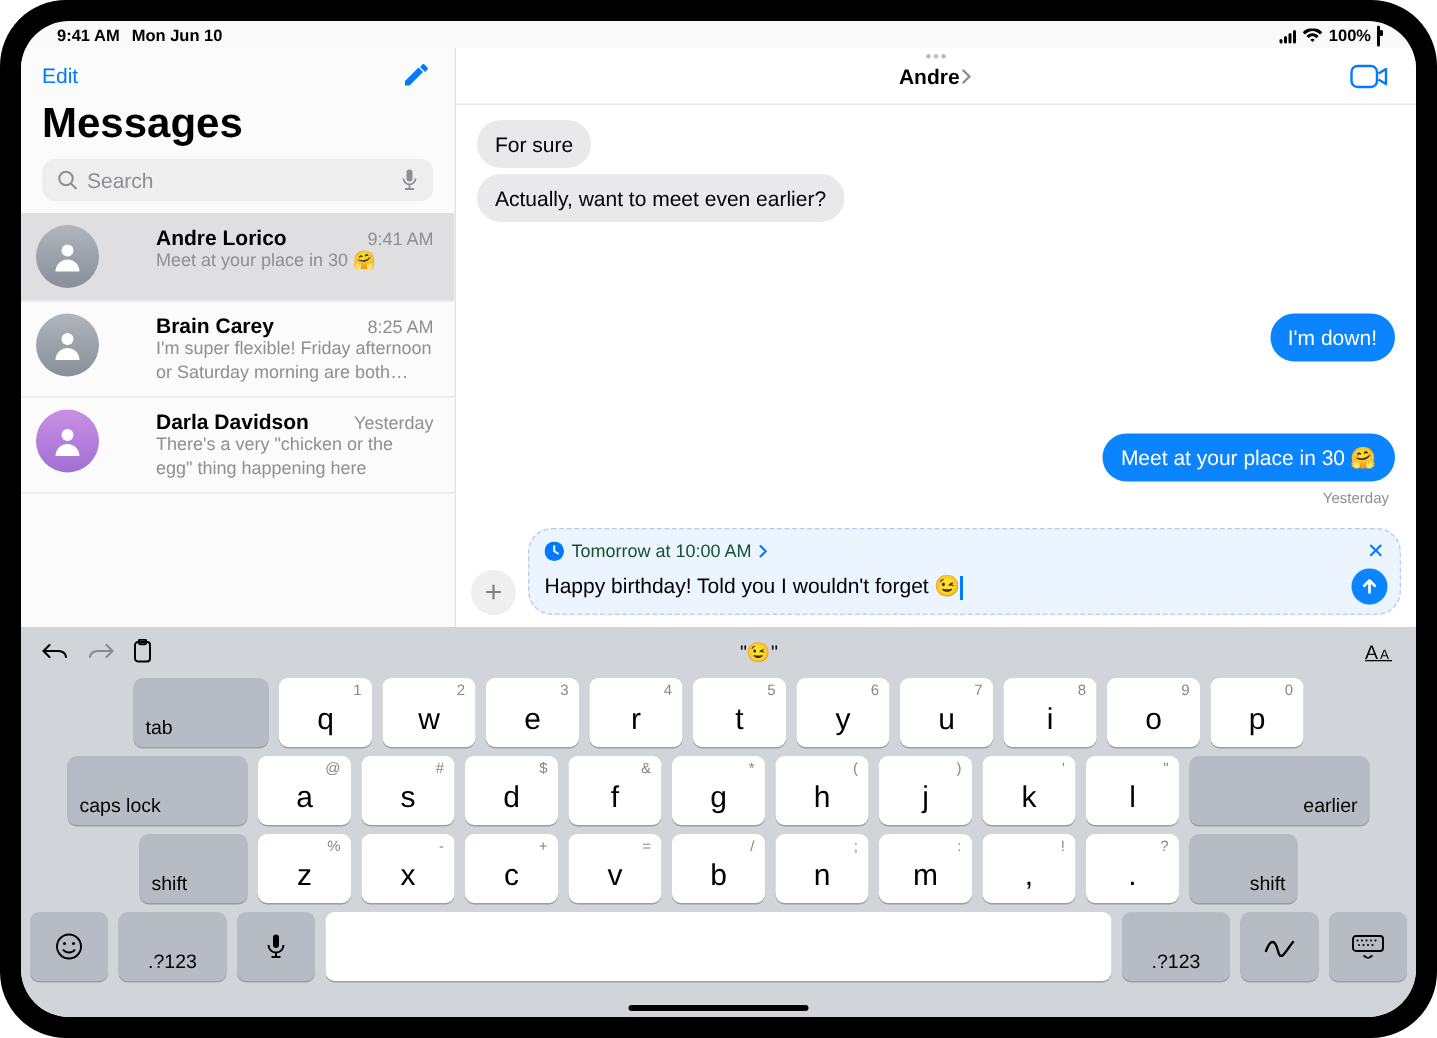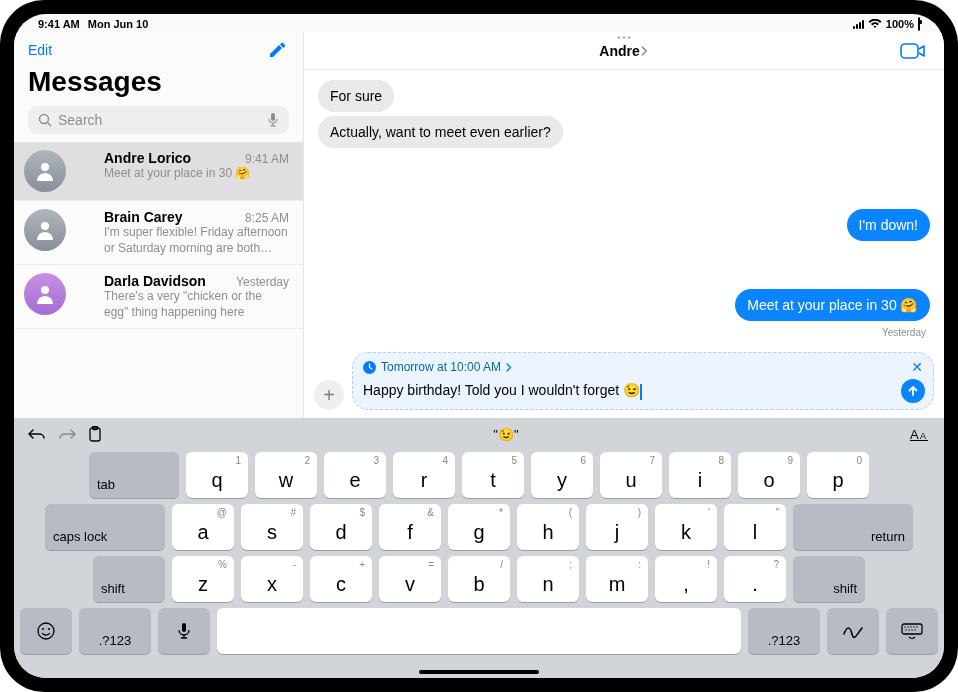--- a/index.html
+++ b/index.html
@@ -65,21 +65,21 @@
     }
     .plus-btn {
       width: 30px; height: 30px; border-radius: 50%; background: #efefef; color: #7e7e84; display: flex; align-items: center; justify-content: center; font-size: 20px; cursor: pointer; flex-shrink: 0;
     }
     .compose-bubble {
       flex: 1; border: 1px dashed #b5cef0; background: #ecf4ff; border-radius: 16px; padding: 4px 8px 6px; position: relative;
     }
     .reminder-chip {
       display: flex; align-items: center; justify-content: space-between; padding: 2px 2px 4px;
     }
-    .reminder-left { display:flex; align-items:center; gap:5px; color: #0369a1; font-size: 12px; font-weight: 500;}
+    .reminder-left { display:flex; align-items:center; gap:5px; color: #14532d; font-size: 12px; font-weight: 500;}
     .reminder-close { color: #007aff; font-size: 14px; cursor: pointer; font-weight: 300; }
     .compose-text-row { display: flex; align-items: center; gap: 6px; }
     .compose-text { flex: 1; font-size: 14px; color: #000; padding: 2px 2px; }
     .cursor-caret { display:inline-block; width:1.5px; height:16px; background:#007aff; vertical-align:middle; }
     .send-btn { width: 24px; height: 24px; border-radius: 50%; background: #0a84ff; color: #fff; display: flex; align-items: center; justify-content: center; cursor: pointer; }
     .keyboard {
       background: #d1d4d9; height: 260px; padding: 6px 6px 4px; display: flex; flex-direction: column; gap: 6px;
     }
     .kb-top { display: flex; justify-content: space-between; align-items: center; padding: 0 8px 2px; height: 22px; color: #000; }
     .kb-top-left { display: flex; gap: 12px; align-items:center;}
@@ -311,21 +311,21 @@
         <div class="key mod wide2">caps lock</div>
       <div class="key">a<span class="hint">@</span></div>
           <div class="key">s<span class="hint">#</span></div>
           <div class="key">d<span class="hint">$</span></div>
           <div class="key">f<span class="hint">&amp;</span></div>
           <div class="key">g<span class="hint">*</span></div>
           <div class="key">h<span class="hint">(</span></div>
           <div class="key">j<span class="hint">)</span></div>
           <div class="key">k<span class="hint">'</span></div>
           <div class="key">l<span class="hint">"</span></div>
-          <div class="key mod wide2 right">return</div>
+          <div class="key mod wide2 right">earlier</div>
         </div>
       <div class="kb-row" id="kb-row-2">
         <div class="key mod wide3">shift</div>
       <div class="key">z<span class="hint">%</span></div>
           <div class="key">x<span class="hint">-</span></div>
           <div class="key">c<span class="hint">+</span></div>
           <div class="key">v<span class="hint">=</span></div>
           <div class="key">b<span class="hint">/</span></div>
           <div class="key">n<span class="hint">;</span></div>
           <div class="key">m<span class="hint">:</span></div>

